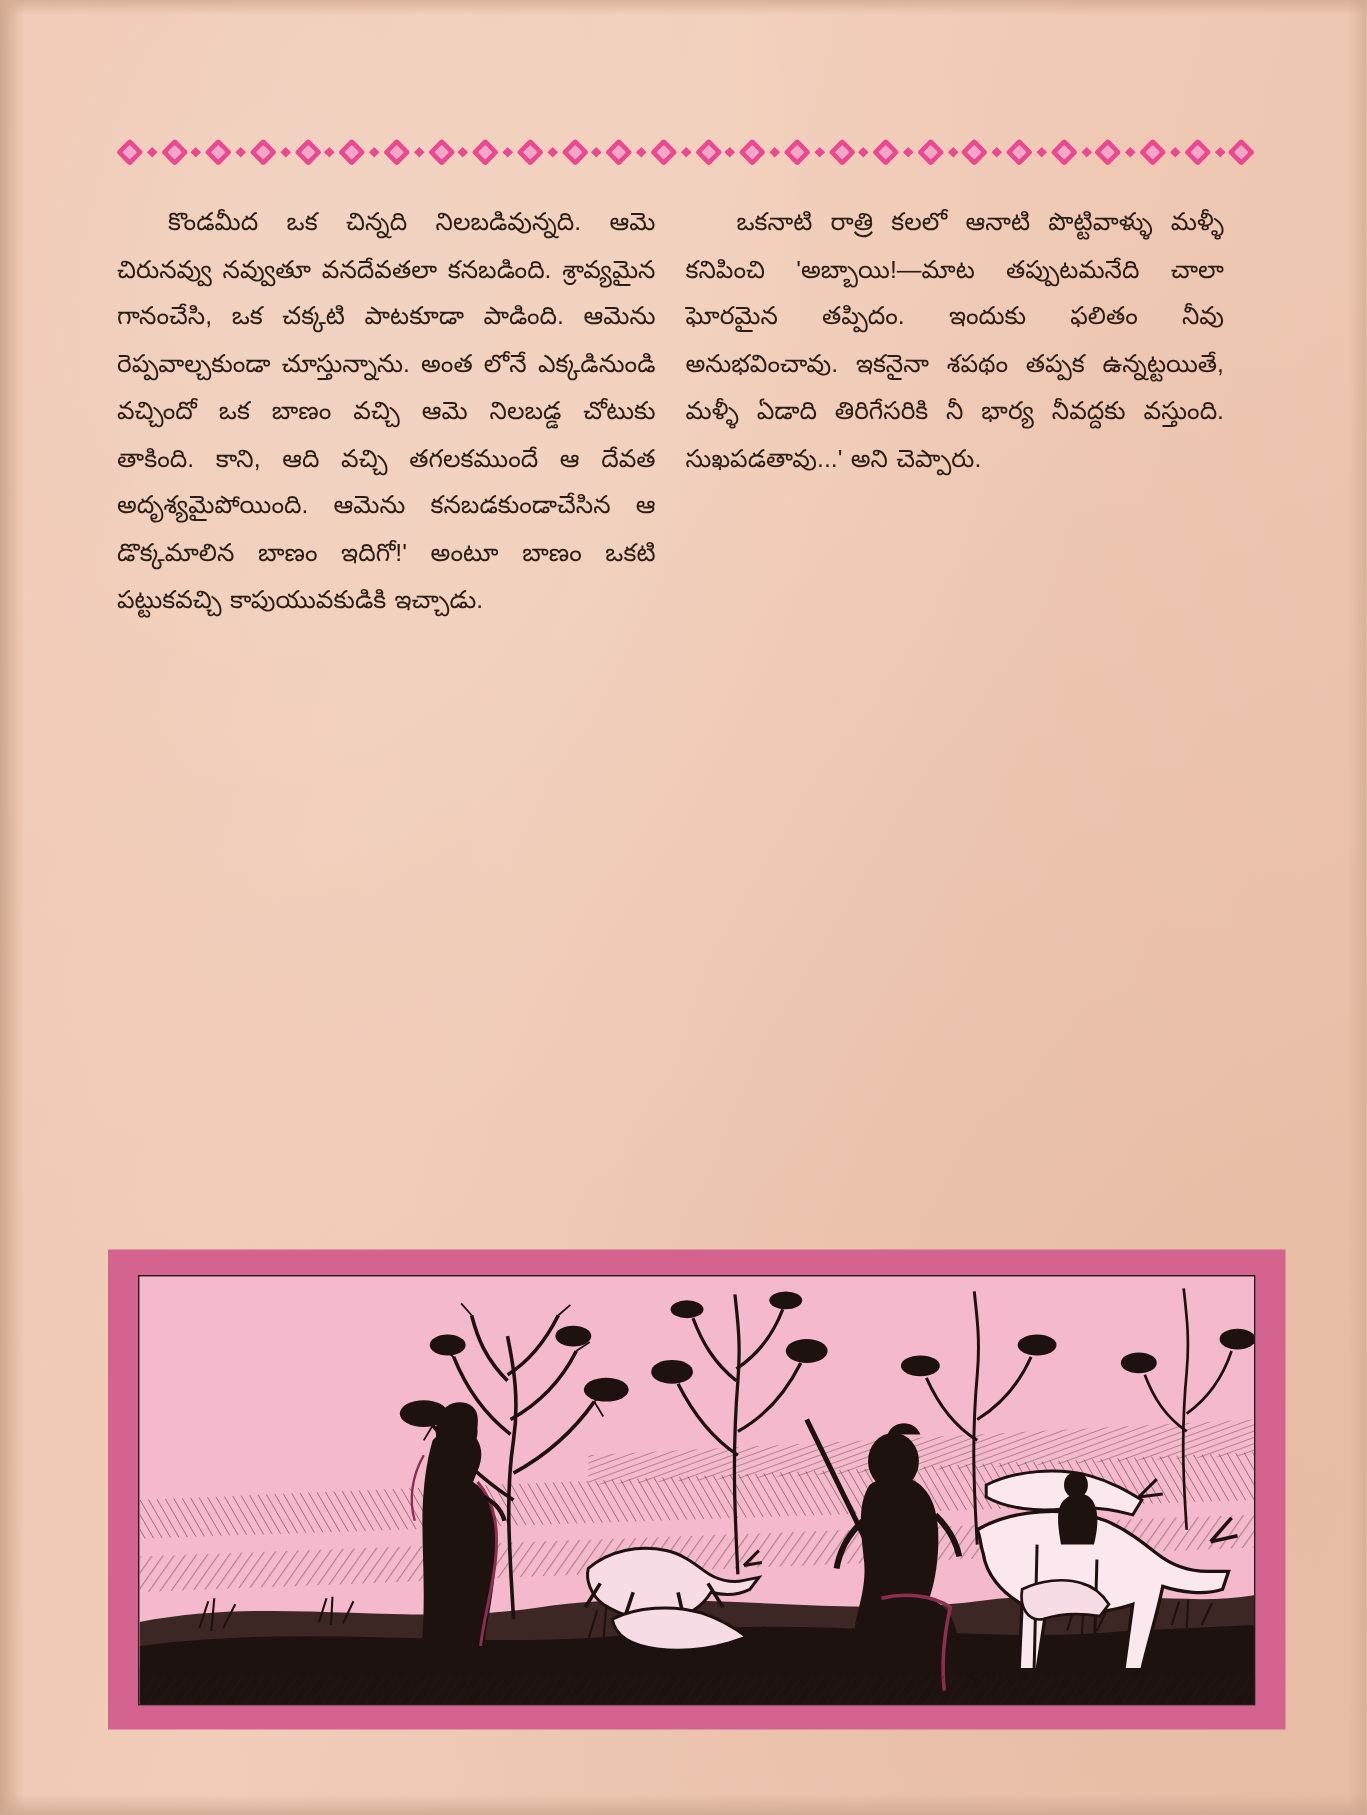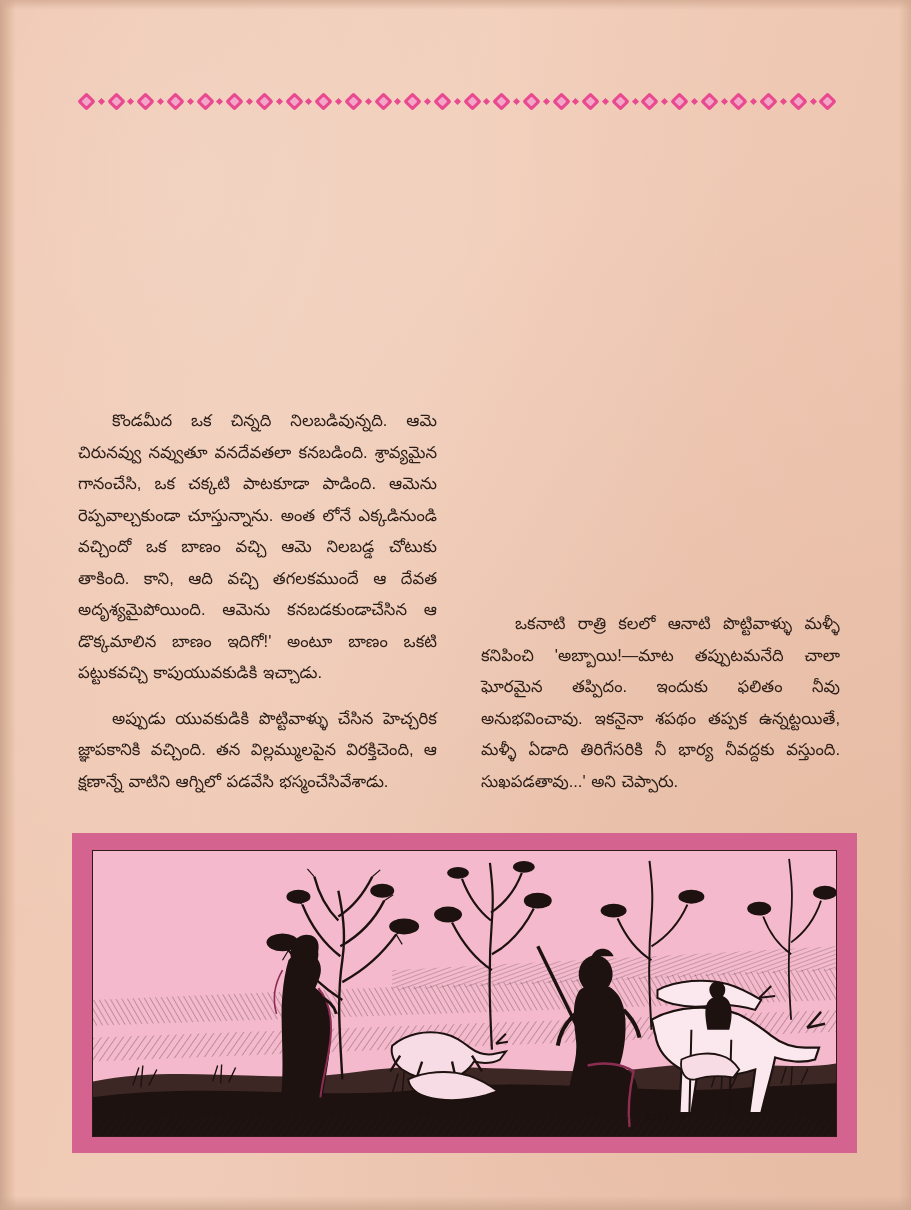--- a/index.html
+++ b/index.html
@@ -97,41 +97,39 @@
   }
 
   
   .columns {
     position: absolute;
     left: 78px;
     top: 133px;
     width: 762px;
     height: 670px;
     display: flex;
-    gap: 44px;
-    align-items: flex-end;
+    gap: 20px;
   }
   .col {
     width: 359px;
   }
   .para {
     margin: 0 0 6px 0;
     color: #2a1d17;
     font-family: "Liberation Sans", sans-serif;
     font-size: 16.5px;
     line-height: 31.5px;
     text-align: justify;
     text-justify: inter-word;
     word-spacing: 1px;
   }
   .para.indent {
     text-indent: 34px;
   }
   .para.gap {
-    margin-top: 14px;
   }
 
   
   .illustration-frame {
     position: absolute;
     left: 72px;
     top: 833px;
     width: 785px;
     height: 320px;
     background: #d4638f;
@@ -221,21 +219,20 @@
       <div class="ornament-diamond"></div>
       <div class="ornament-dot"></div>
       <div class="ornament-diamond"></div>
       <div class="ornament-dot"></div>
       <div class="ornament-diamond"></div>
     </div>
 
   <div class="columns">
     <div class="col">
       <p class="para indent">కొండమీద ఒక చిన్నది నిలబడివున్నది. ఆమె చిరునవ్వు నవ్వుతూ వనదేవతలా కనబడింది. శ్రావ్యమైన గానంచేసి, ఒక చక్కటి పాటకూడా పాడింది. ఆమెను రెప్పవాల్చకుండా చూస్తున్నాను. అంత లోనే ఎక్కడినుండి వచ్చిందో ఒక బాణం వచ్చి ఆమె నిలబడ్డ చోటుకు తాకింది. కాని, ఆది వచ్చి తగలకముందే ఆ దేవత అదృశ్యమైపోయింది. ఆమెను కనబడకుండాచేసిన ఆ డొక్కమాలిన బాణం ఇదిగో!' అంటూ బాణం ఒకటి పట్టుకవచ్చి కాపుయువకుడికి ఇచ్చాడు.</p>
-      <p class="para indent gap">అప్పుడు యువకుడికి పొట్టివాళ్ళు చేసిన హెచ్చరిక జ్ఞాపకానికి వచ్చింది. తన విల్లమ్ములపైన విరక్తిచెంది, ఆ క్షణాన్నే వాటిని ఆగ్నిలో పడవేసి భస్మంచేసివేశాడు.</p>
     </div>
     <div class="col">
       <p class="para indent gap">ఒకనాటి రాత్రి కలలో ఆనాటి పొట్టివాళ్ళు మళ్ళీ కనిపించి 'అబ్బాయి!—మాట తప్పుటమనేది చాలా ఘోరమైన తప్పిదం. ఇందుకు ఫలితం నీవు అనుభవించావు. ఇకనైనా శపథం తప్పక ఉన్నట్టయితే, మళ్ళీ ఏడాది తిరిగేసరికి నీ భార్య నీవద్దకు వస్తుంది. సుఖపడతావు...' అని చెప్పారు.</p>
     </div>
   </div>
 
   <div class="illustration-frame">
     <div class="illustration">
       <svg class="illus-svg" viewBox="0 0 745 287" preserveAspectRatio="none">
         <defs>

